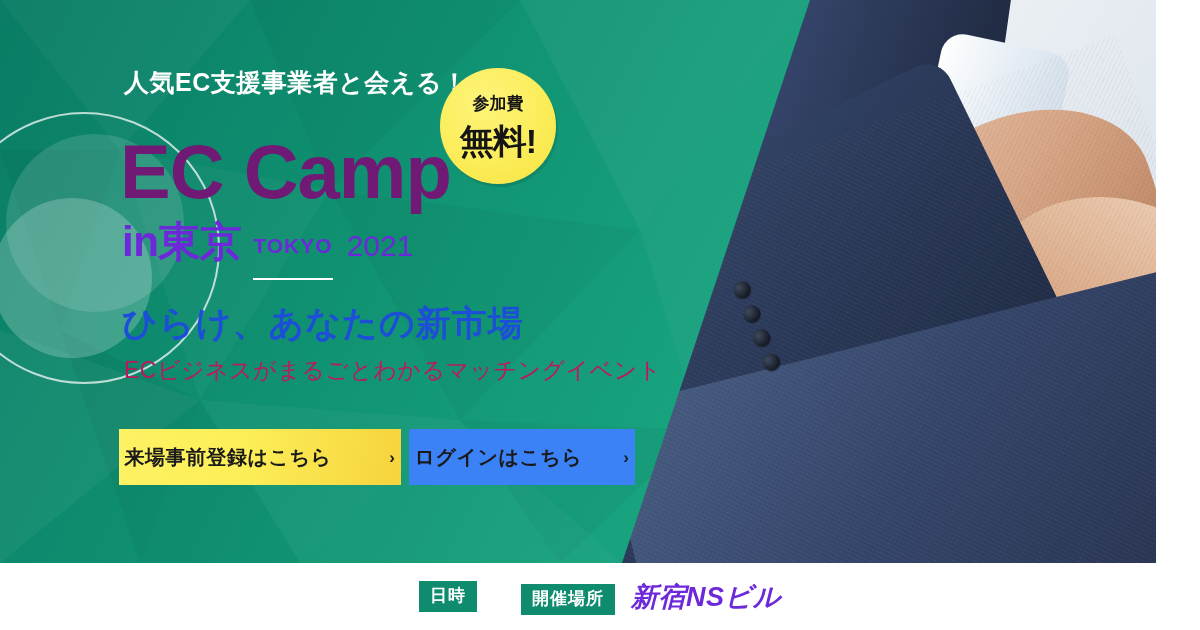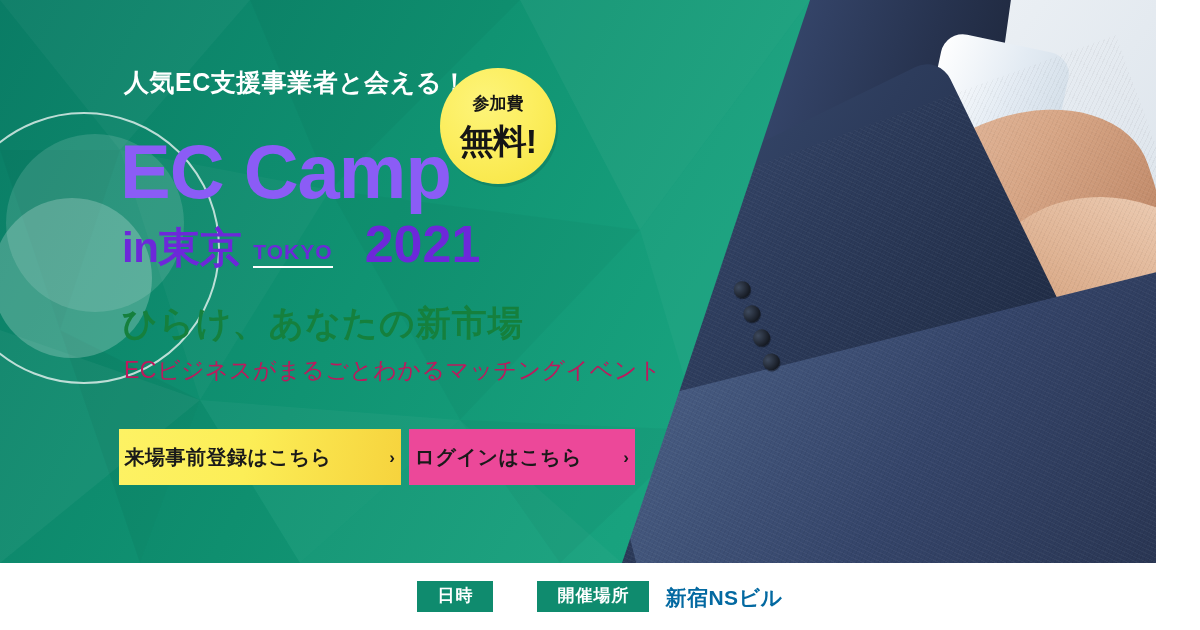--- a/index.html
+++ b/index.html
@@ -225,21 +225,21 @@
     letter-spacing: .5px;
     white-space: nowrap;
   }
 
   .title-main {
     position: absolute;
     left: 120px;
     top: 134px;
     font-size: 76px;
     font-weight: bold;
-    color: #8b5cf6;
+    color: #701a75;
     letter-spacing: -1px;
     line-height: 1;
     white-space: nowrap;
   }
 
   .title-sub {
     position: absolute;
     left: 122px;
     top: 214px;
     display: flex;
@@ -250,39 +250,39 @@
   .ts-in {
     font-size: 42px;
     font-weight: bold;
     letter-spacing: -.5px;
   }
   .ts-tokyo {
     font-size: 21px;
     font-weight: bold;
     letter-spacing: 1px;
     border-bottom: 2px solid #ffffff;
-    padding-bottom: 2px;
+    padding-bottom: 20px;
     margin-left: 12px;
     position: relative;
     top: -3px;
   }
   .ts-year {
-    font-size: 52px;
-    font-weight: 700;
+    font-size: 30px;
+    font-weight: 400;
     letter-spacing: 0px;
-    margin-left: 32px;
+    margin-left: 14px;
   }
 
   .catch {
     position: absolute;
     left: 122px;
     top: 300px;
     font-size: 35px;
     font-weight: bold;
-    color: #15803d;
+    color: #1d4ed8;
     letter-spacing: 1px;
     white-space: nowrap;
   }
   .lead {
     position: absolute;
     left: 124px;
     top: 355px;
     font-size: 23px;
     font-weight: normal;
     color: #be185d;
@@ -348,21 +348,21 @@
     font-weight: bold;
     line-height: 1;
   }
   .btn-primary {
     width: 282px;
     background: linear-gradient(100deg, #fdf264 0%, #fcee57 45%, #f6d33d 100%);
     gap: 44px;
   }
   .btn-secondary {
     width: 226px;
-    background: #ec4899;
+    background: #3b82f6;
     gap: 27px;
   }
 
   
   .infobar {
     position: absolute;
     left: 0;
     top: 563px;
     width: 1200px;
     height: 67px;
@@ -373,21 +373,21 @@
   }
   .info-group {
     display: flex;
     align-items: center;
   }
   .chip {
     background: #0f8b6e;
     color: #ffffff;
     font-size: 17px;
     font-weight: bold;
-    padding: 6px 20px;
+    padding: 6px 11px;
     line-height: 1.1;
     letter-spacing: 1px;
     white-space: nowrap;
   }
   .date-text {
     margin-left: 16px;
     font-size: 34px;
     font-weight: bold;
     color: #1a1a1a;
     letter-spacing: -.5px;
@@ -417,25 +417,26 @@
     line-height: 1;
     white-space: nowrap;
   }
   .venue-group {
     margin-left: 44px;
     display: flex;
     align-items: flex-end;
   }
   .venue-text {
     margin-left: 16px;
-    font-size: 21px;
-    font-weight: bold;
-    color: #0369a1;
+    font-size: 27px;
+    font-weight: bold;
+    color: #6d28d9;
     letter-spacing: .5px;
     white-space: nowrap;
+    font-style: italic;
   }
 </style>
 </head>
 <body>
 
 <div class="banner">
 
   <div class="hero">
 
     <div class="photo">

